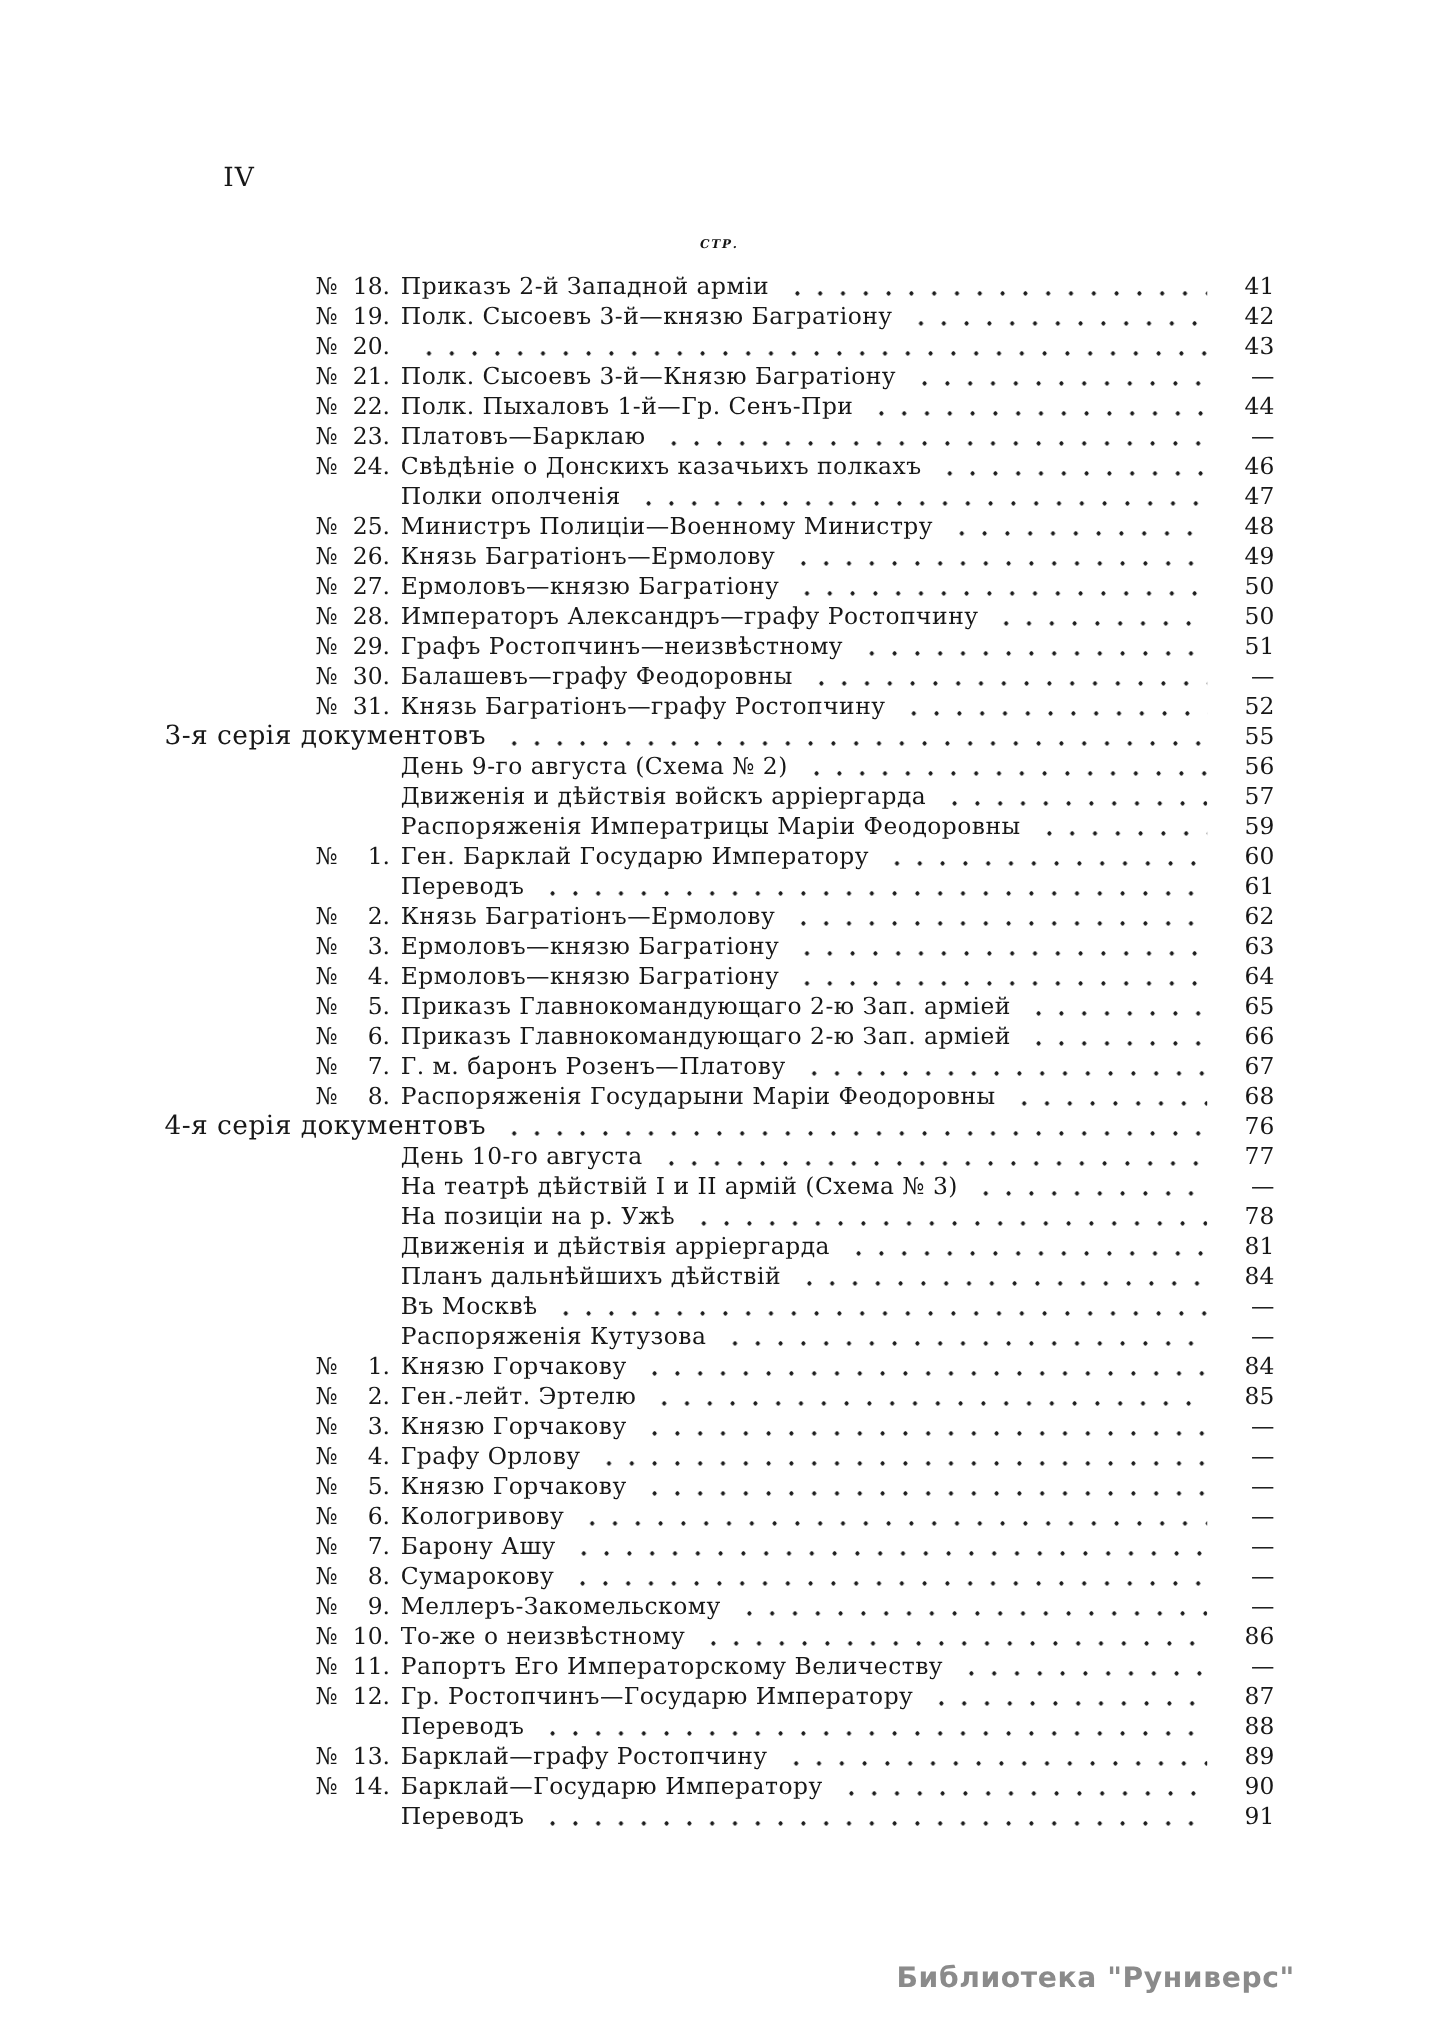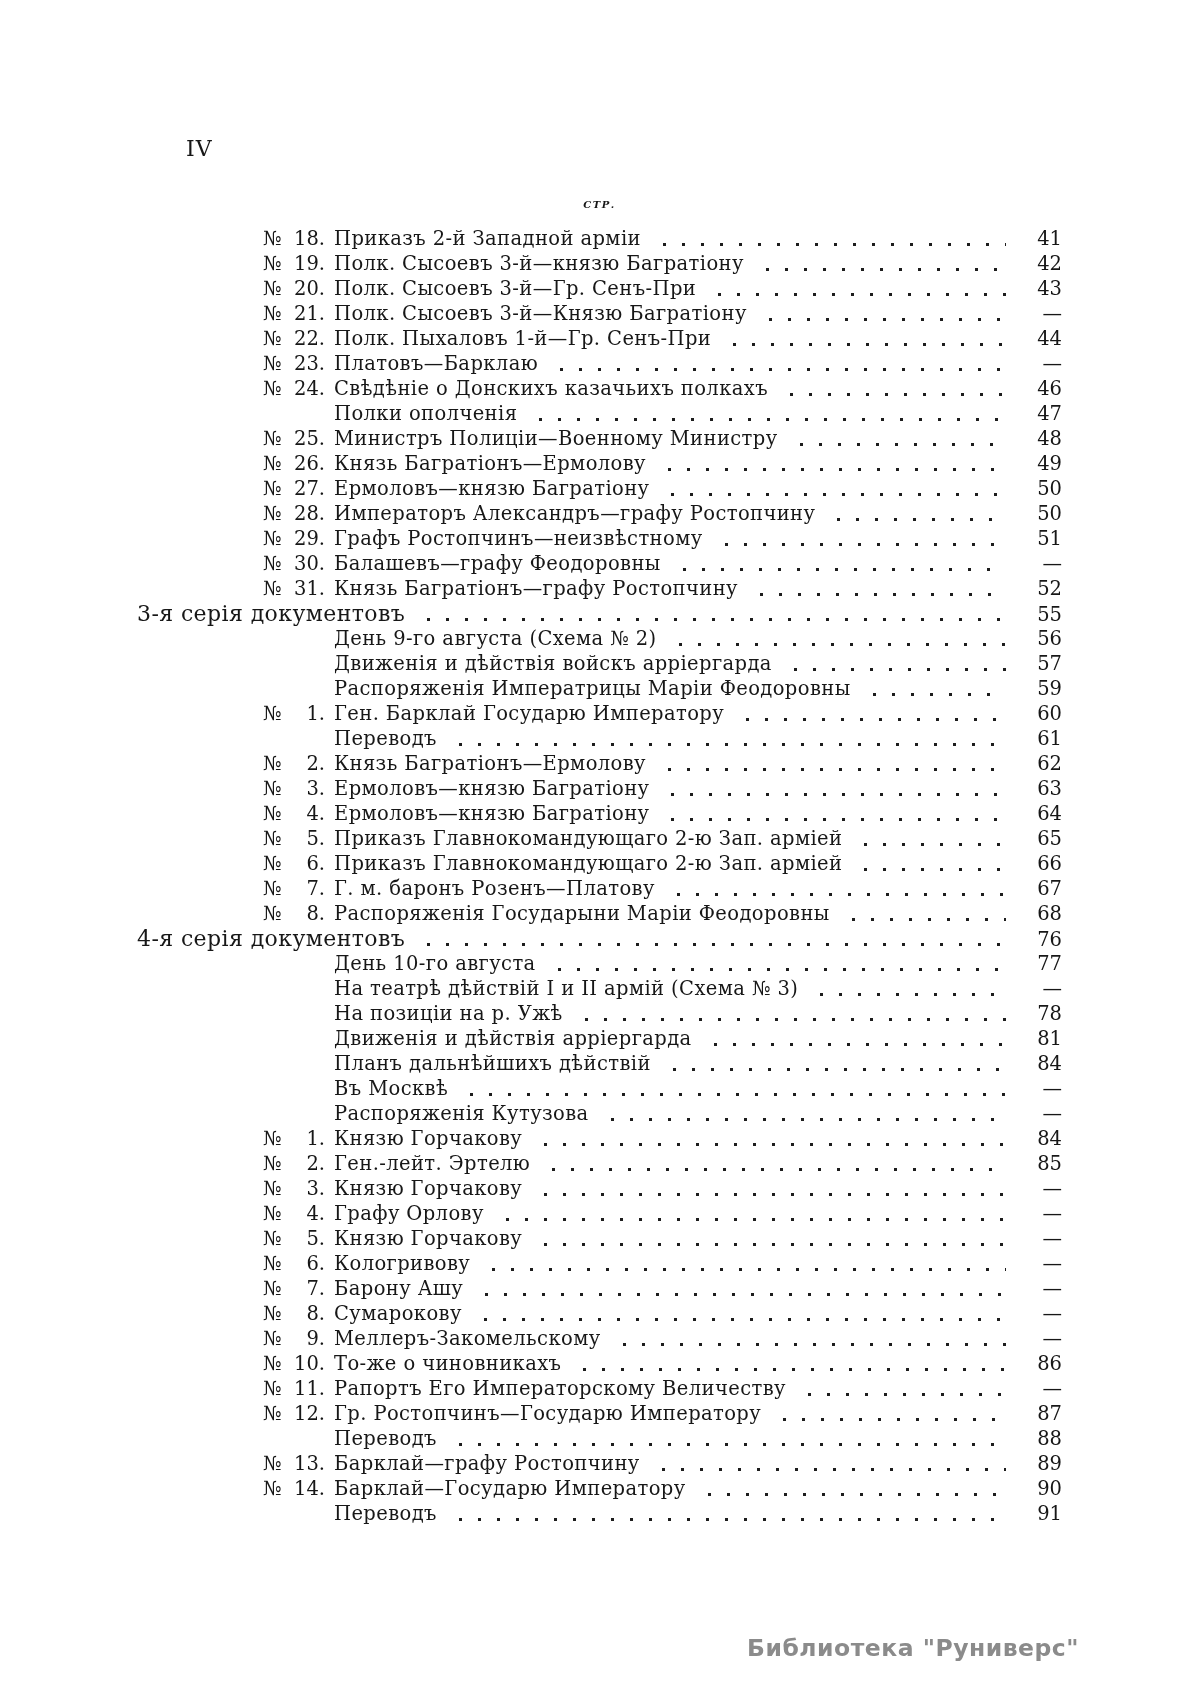--- a/index.html
+++ b/index.html
@@ -85,21 +85,20 @@
           </span>
           <span class="title">Полк. Сысоевъ 3-й—князю Багратіону</span>
           <span class="leader"></span>
           <span class="page-num">42</span>
         </div>
         <div class="row entry-row">
           <span class="num-cell">
             <span class="numero">№</span>
             <span class="num-val">20.</span>
           </span>
-          <span class="title">Полк. Сысоевъ 3-й—Гр. Сенъ-При</span>
           <span class="leader"></span>
           <span class="page-num">43</span>
         </div>
         <div class="row entry-row">
           <span class="num-cell">
             <span class="numero">№</span>
             <span class="num-val">21.</span>
           </span>
           <span class="title">Полк. Сысоевъ 3-й—Князю Багратіону</span>
           <span class="leader"></span>
@@ -420,21 +419,21 @@
           </span>
           <span class="title">Меллеръ-Закомельскому</span>
           <span class="leader"></span>
           <span class="page-num">—</span>
         </div>
         <div class="row entry-row">
           <span class="num-cell">
             <span class="numero">№</span>
             <span class="num-val">10.</span>
           </span>
-          <span class="title">То-же о чиновникахъ</span>
+          <span class="title">То-же о неизвѣстному</span>
           <span class="leader"></span>
           <span class="page-num">86</span>
         </div>
         <div class="row entry-row">
           <span class="num-cell">
             <span class="numero">№</span>
             <span class="num-val">11.</span>
           </span>
           <span class="title">Рапортъ Его Императорскому Величеству</span>
           <span class="leader"></span>

